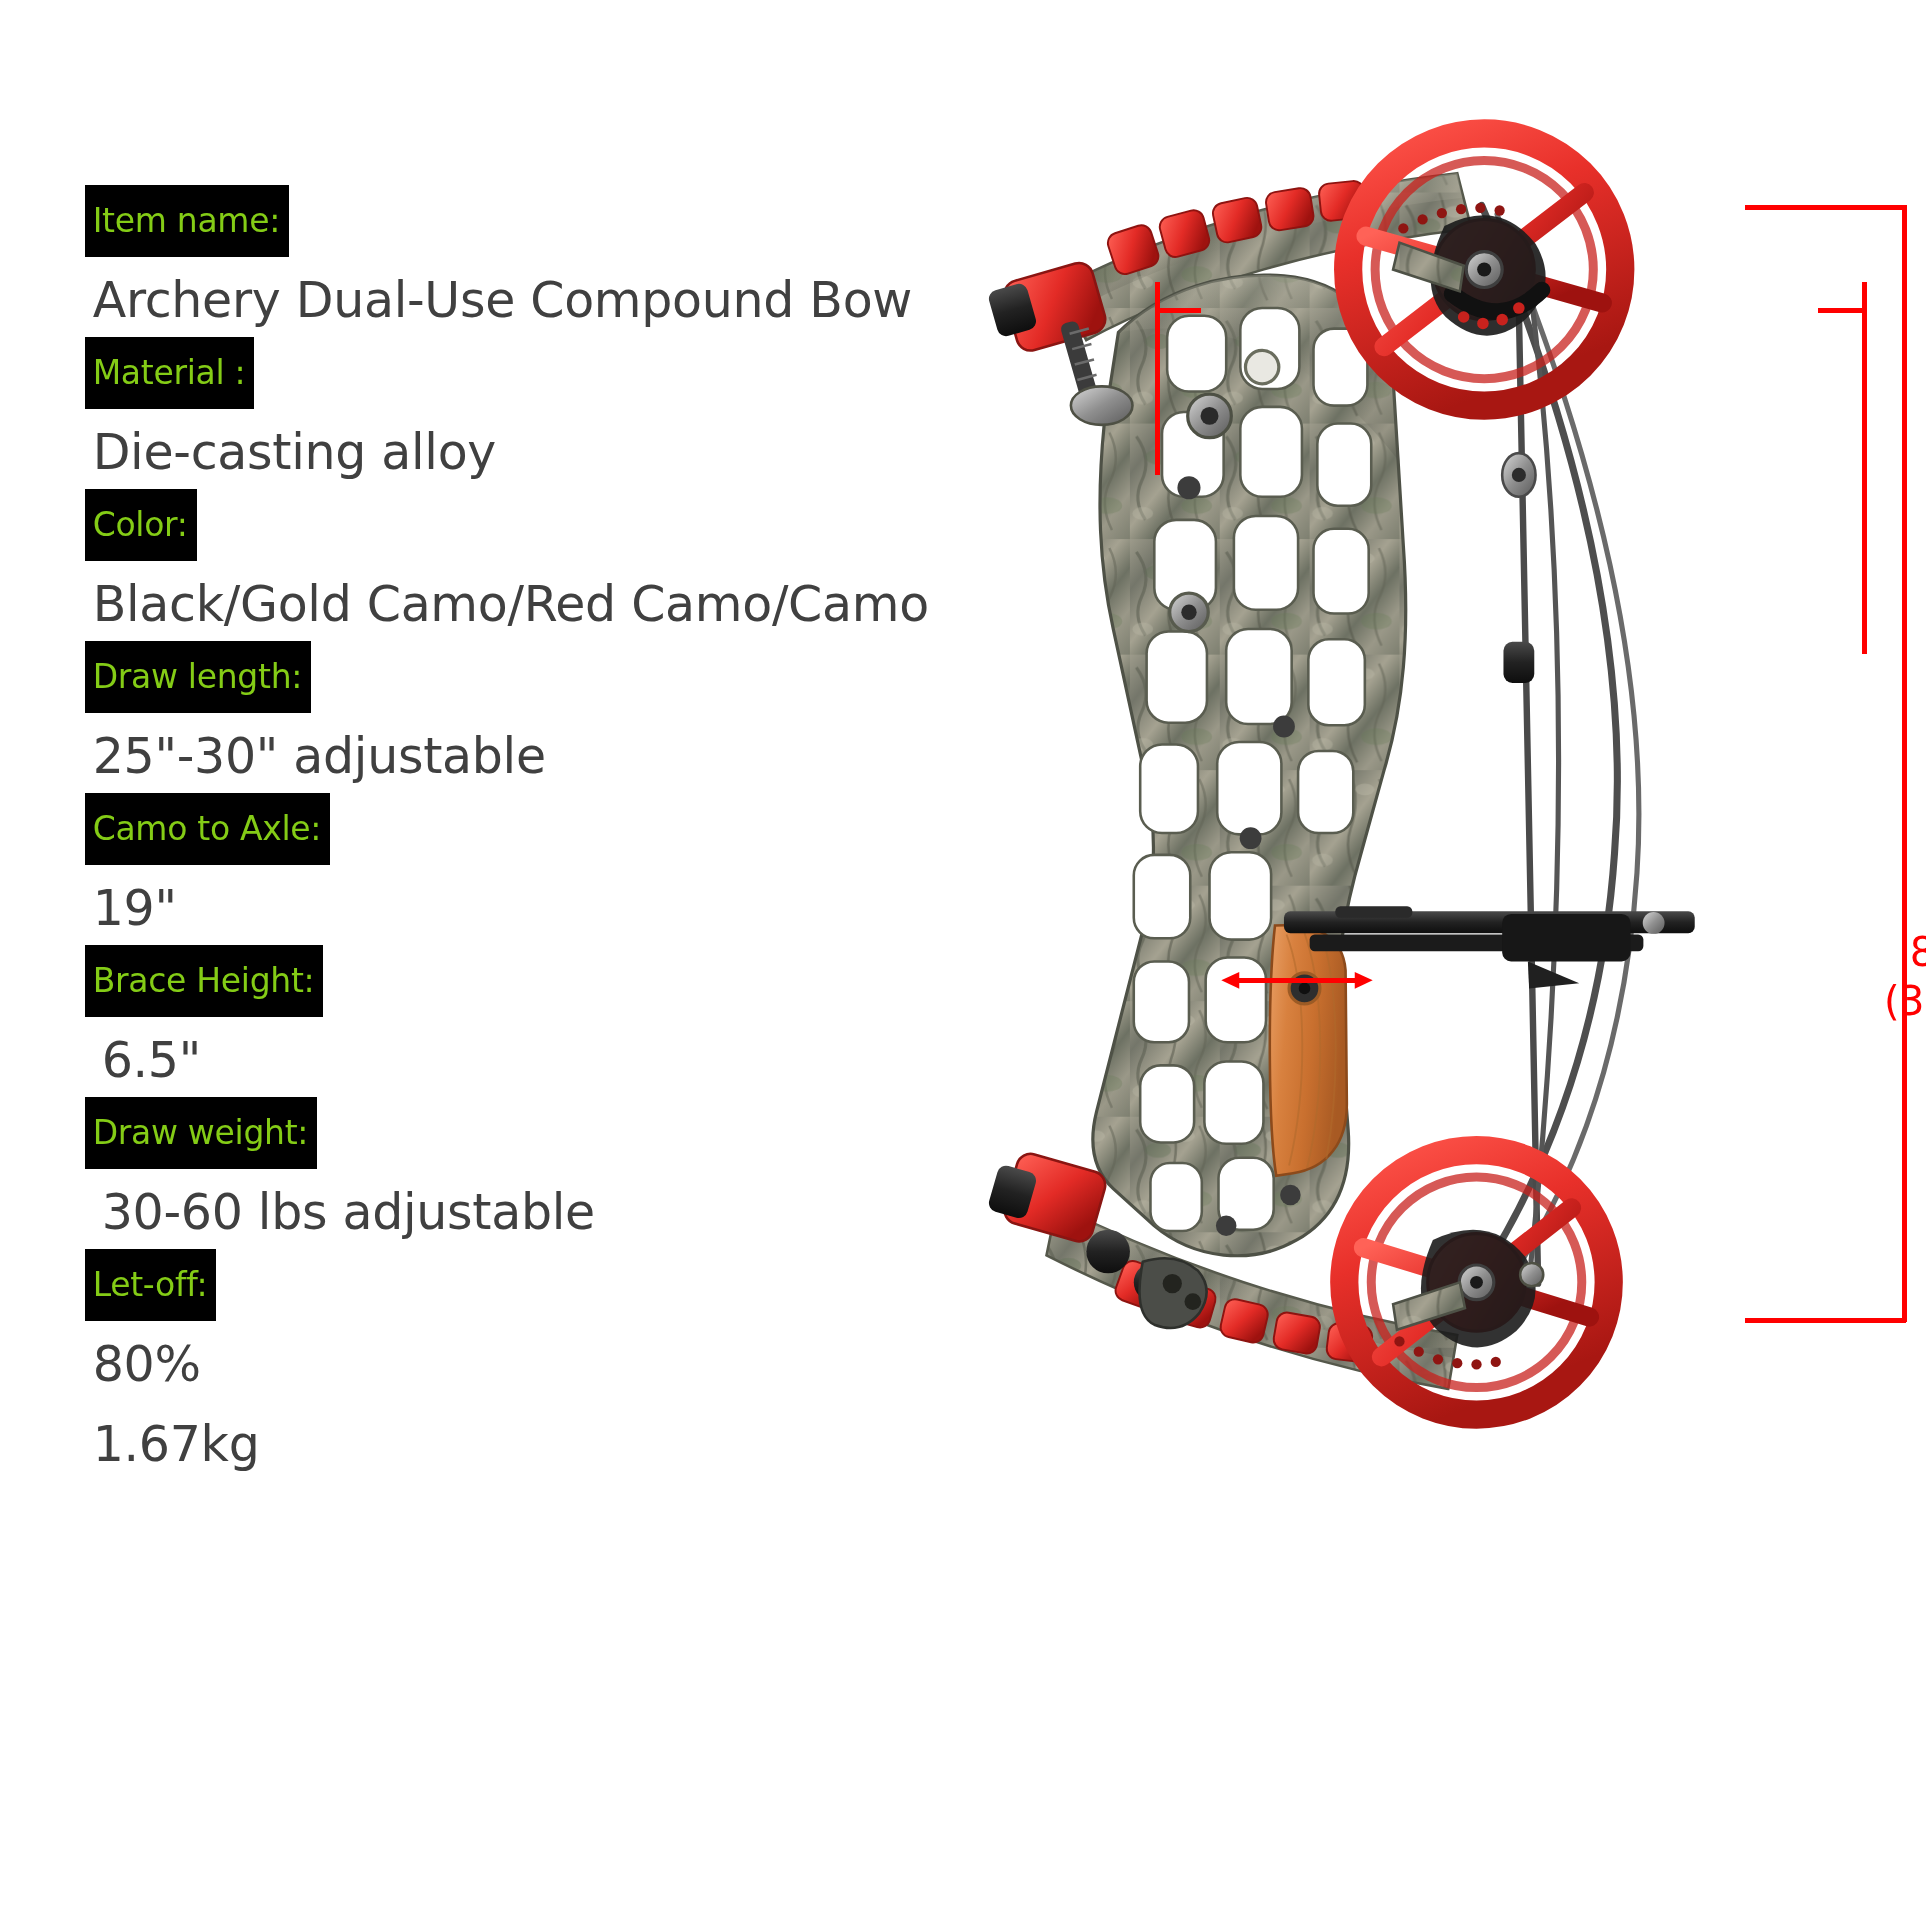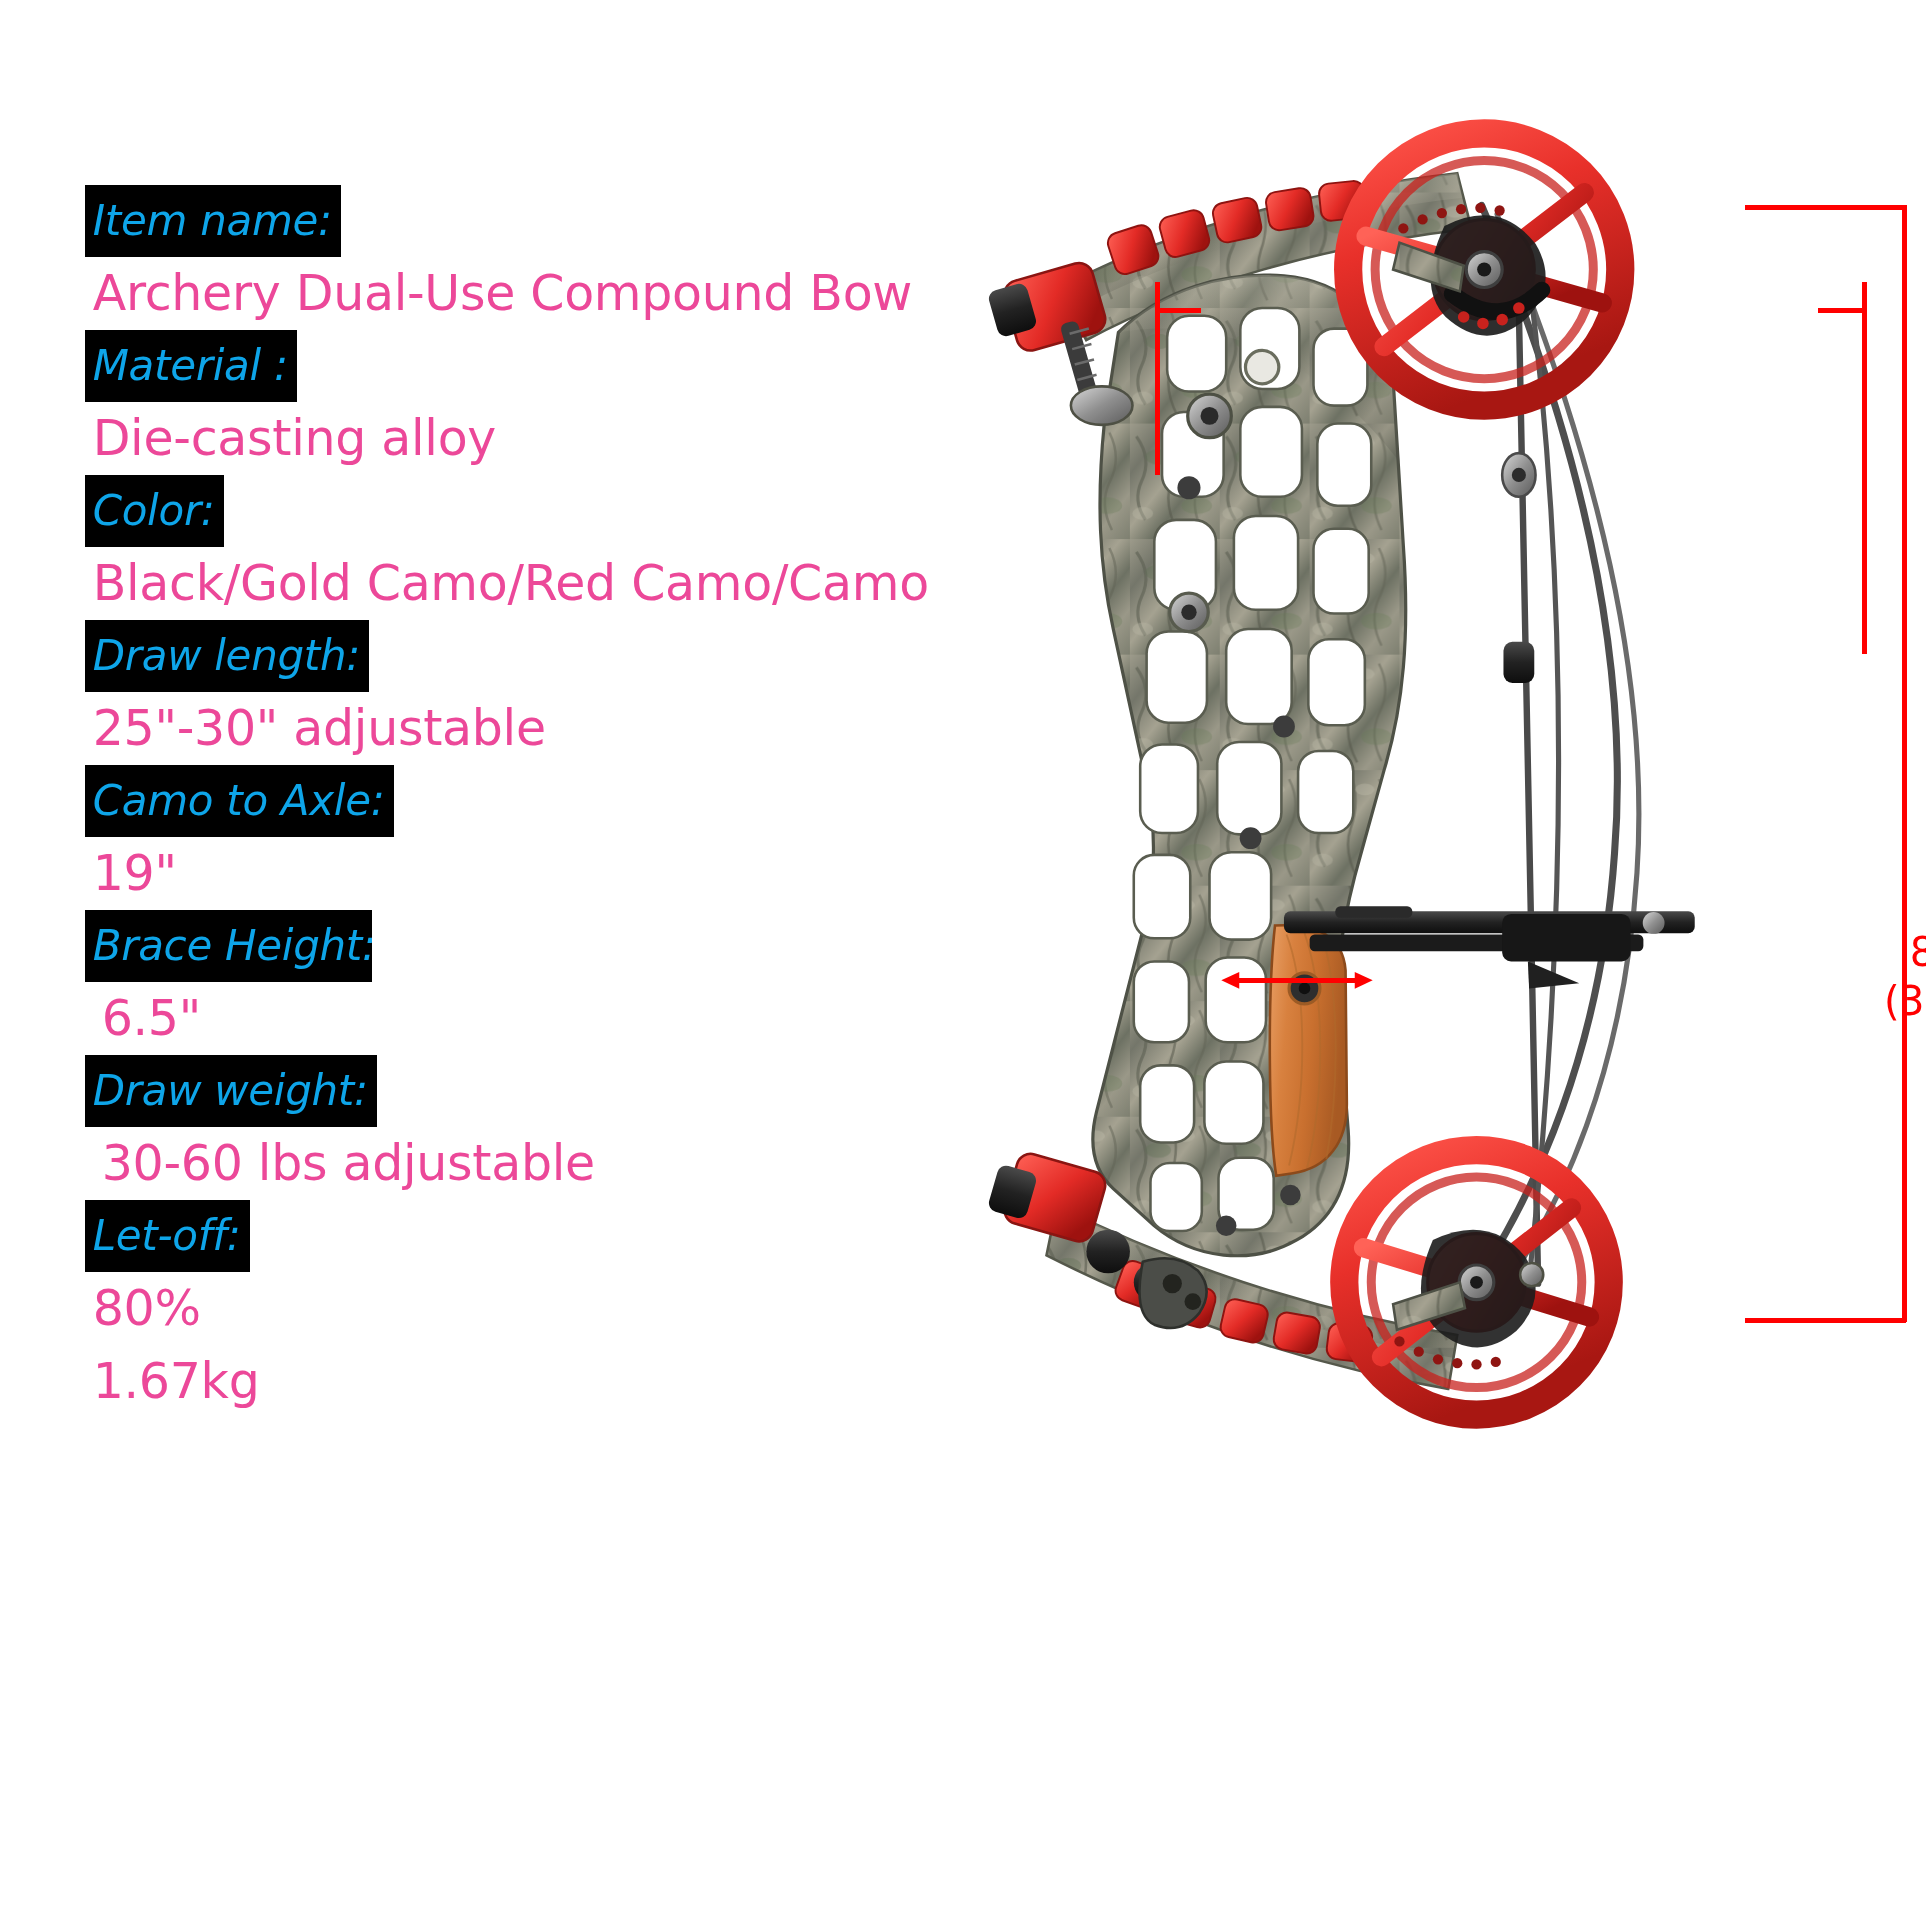--- a/index.html
+++ b/index.html
@@ -9,37 +9,37 @@
     font-family:"DejaVu Sans","Liberation Sans",sans-serif;
     overflow:hidden;position:relative;
   }
   
   #spec-list{
     position:absolute;left:85px;top:185px;width:1002px;
   }
   .spec-row{display:block;}
   .spec-label{
     display:inline-block;
-    background:#000000;color:#0ea5e9;
-    font-size:42px;line-height:72px;
+    background:#000000;color:#84cc16;
+    font-size:33px;line-height:72px;
     padding:0 9px 0 7.7px;
     font-weight:400;
     letter-spacing:-0.3px;
     white-space:nowrap;
     overflow:hidden;
     vertical-align:top;
-    font-style:italic;
   }
   .spec-value{
     display:block;
-    color:#ec4899;
+    color:#404040;
     font-size:49px;line-height:73px;
     padding-left:7.7px;
     letter-spacing:-0.3px;
     white-space:nowrap;
+    margin-top:7px;
   }
   .spec-label.clip-brace{max-width:270px;}
   .spec-value.indent{padding-left:16.7px;}
 
   
   #product{
     position:absolute;left:950px;top:77px;width:976px;height:1412px;
   }
   #bow-svg{position:absolute;left:0;top:0;}
 

